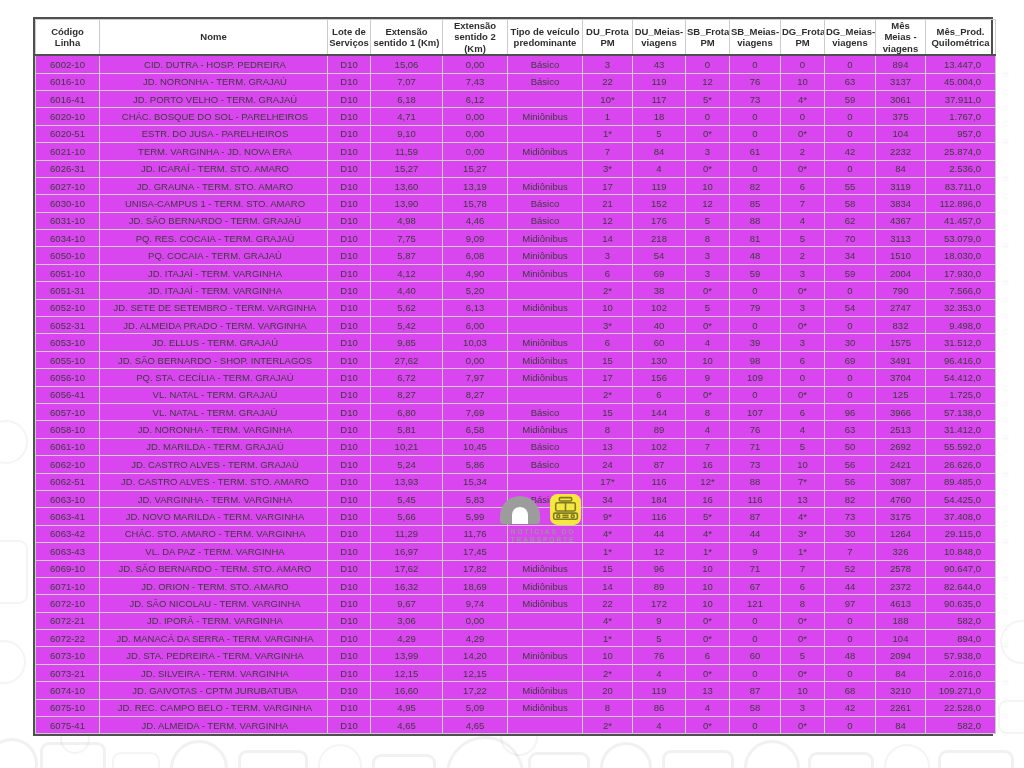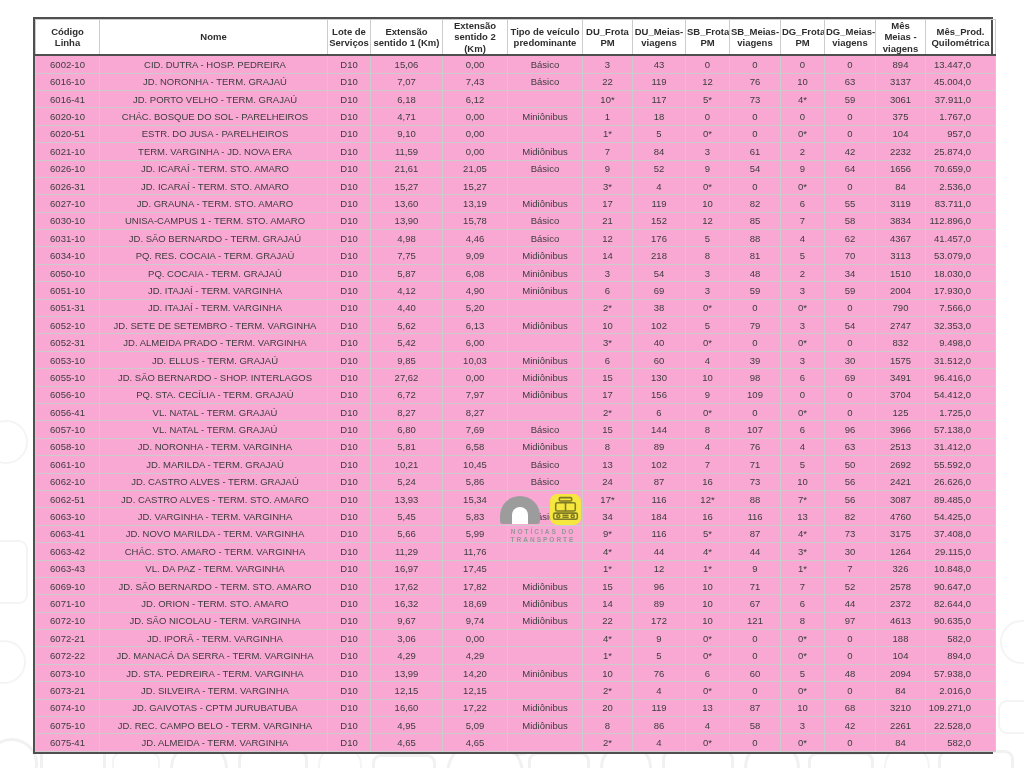--- a/index.html
+++ b/index.html
@@ -30,22 +30,22 @@
   thead th{
     height:30px;font-size:9.5px;font-weight:bold;color:#2e2e2e;
     text-align:center;vertical-align:middle;white-space:pre-line;line-height:1.2;
     border-bottom:2px solid #4f4f4f;padding:0 1px;
   }
   tbody td{
     height:16.4px;font-size:9.5px;text-align:center;vertical-align:middle;
     padding:0 2px;color:#3c3c3c;background:transparent;
   }
   tbody td.c-nome{text-align:center;padding-left:5px;}
-  tbody td.c-mes_prod{text-align:right;padding-right:24px;}
-  tbody tr{background:#f9a8d4;}
+  tbody td.c-mes_prod{text-align:right;padding-right:14px;}
+  tbody tr{background:#d946ef;}
 
   
   #logo{
     position:absolute;left:497px;top:492px;width:92px;z-index:3;text-align:center;
   }
   #logo .glyphs{position:relative;height:34px;}
   .n-glyph{
     position:absolute;left:3px;top:4px;width:40px;height:28px;
     background:#9c9c9c;border-radius:20px 20px 3px 3px;
   }
@@ -227,36 +227,20 @@
           <td class="c-du_frota">7</td>
           <td class="c-du_meias">84</td>
           <td class="c-sb_frota">3</td>
           <td class="c-sb_meias">61</td>
           <td class="c-dg_frota">2</td>
           <td class="c-dg_meias">42</td>
           <td class="c-mes_meias">2232</td>
           <td class="c-mes_prod">25.874,0</td>
         </tr>
         <tr>
-          <td class="c-codigo">6026-10</td>
-          <td class="c-nome">JD. ICARAÍ - TERM. STO. AMARO</td>
-          <td class="c-lote">D10</td>
-          <td class="c-ext1">21,61</td>
-          <td class="c-ext2">21,05</td>
-          <td class="c-tipo">Básico</td>
-          <td class="c-du_frota">9</td>
-          <td class="c-du_meias">52</td>
-          <td class="c-sb_frota">9</td>
-          <td class="c-sb_meias">54</td>
-          <td class="c-dg_frota">9</td>
-          <td class="c-dg_meias">64</td>
-          <td class="c-mes_meias">1656</td>
-          <td class="c-mes_prod">70.659,0</td>
-        </tr>
-        <tr>
           <td class="c-codigo">6026-31</td>
           <td class="c-nome">JD. ICARAÍ - TERM. STO. AMARO</td>
           <td class="c-lote">D10</td>
           <td class="c-ext1">15,27</td>
           <td class="c-ext2">15,27</td>
           <td class="c-tipo"></td>
           <td class="c-du_frota">3*</td>
           <td class="c-du_meias">4</td>
           <td class="c-sb_frota">0*</td>
           <td class="c-sb_meias">0</td>

